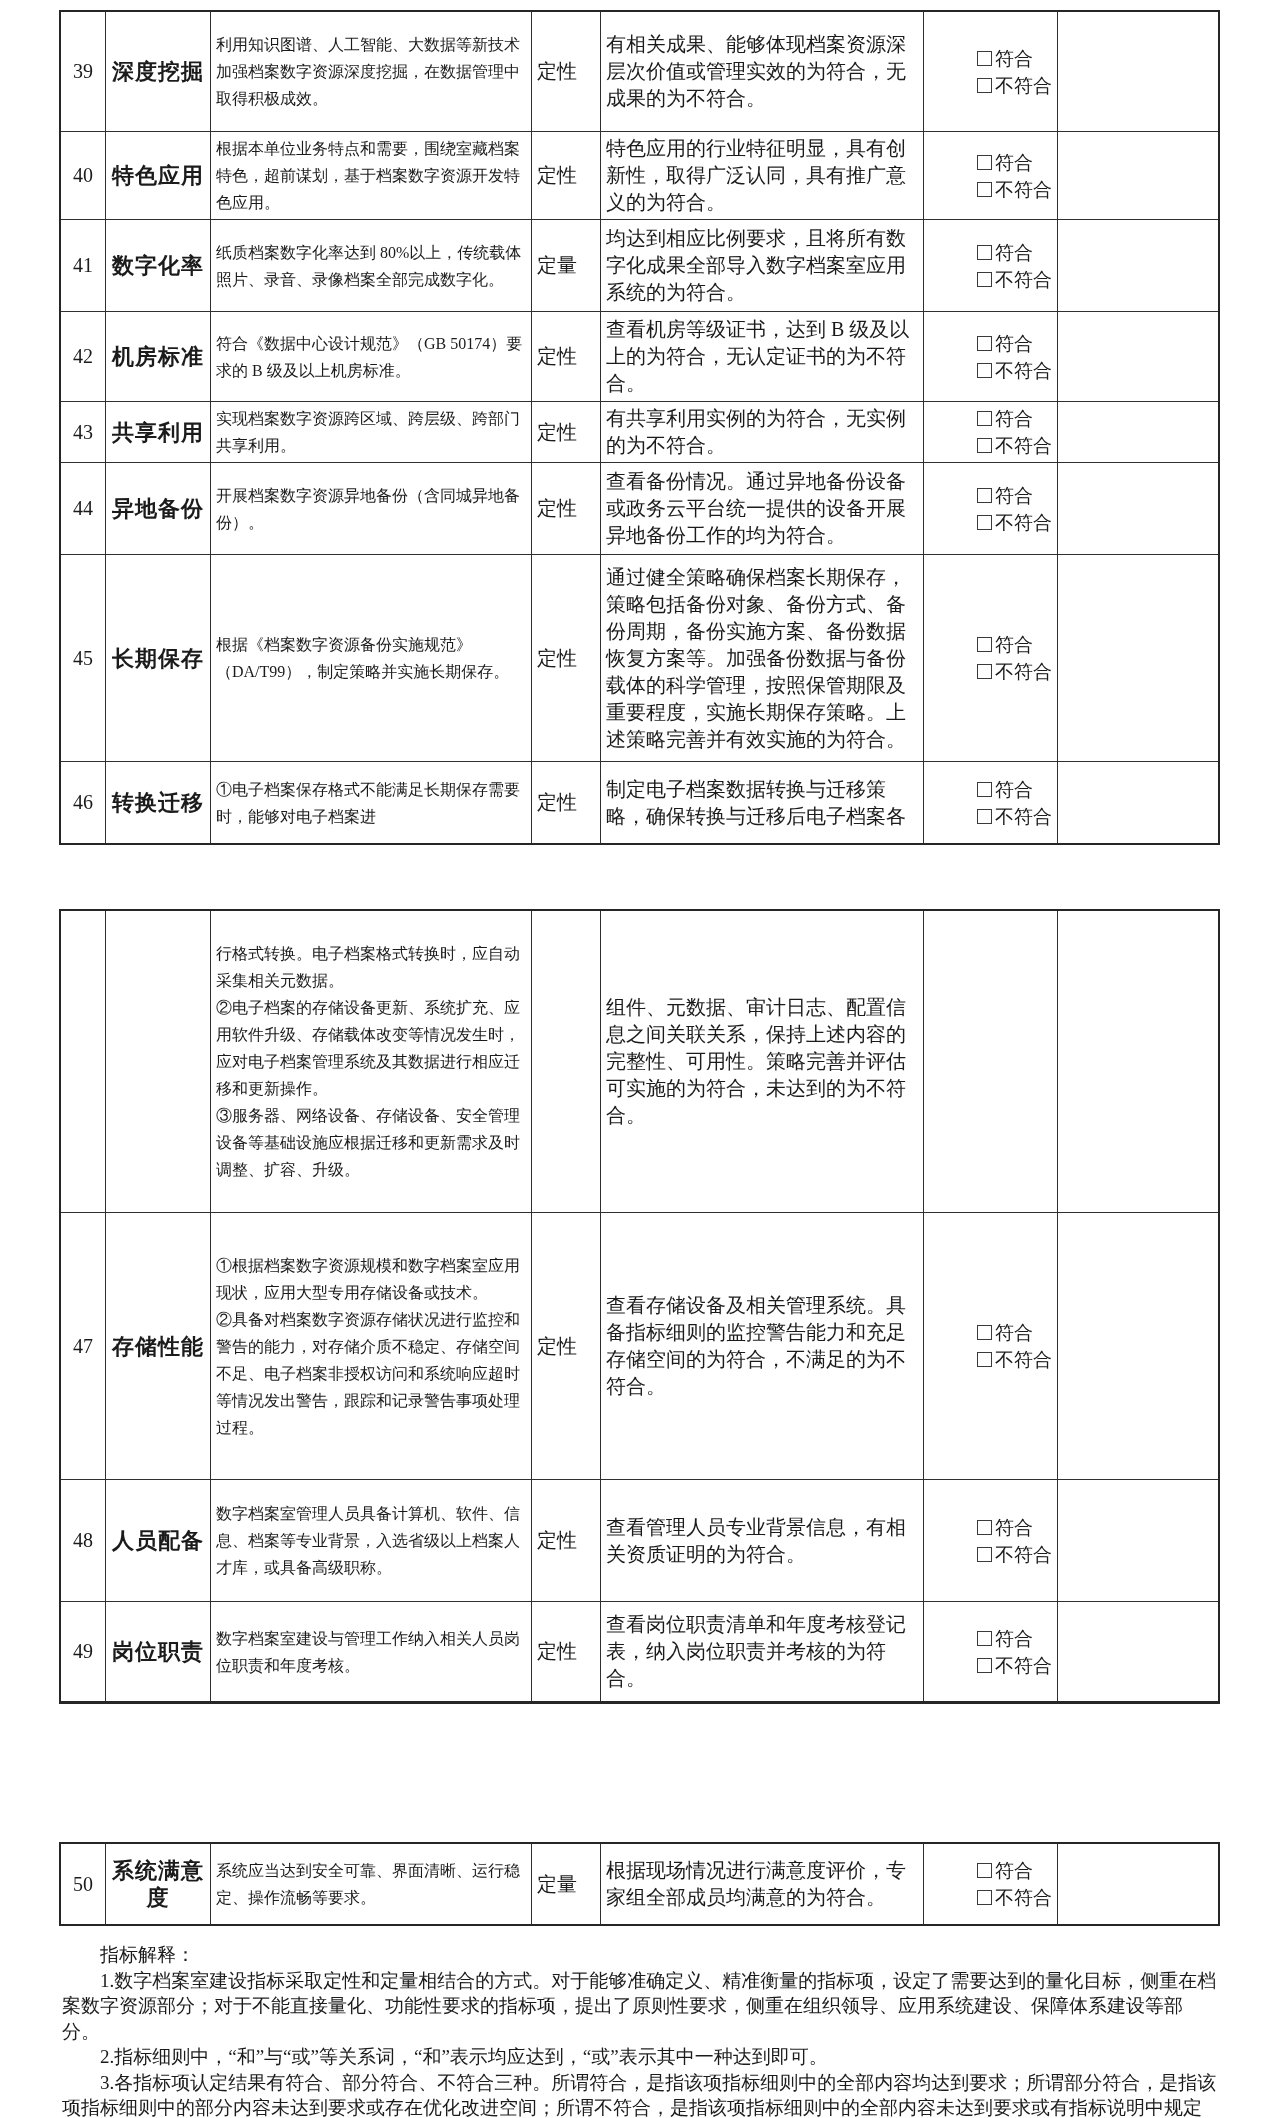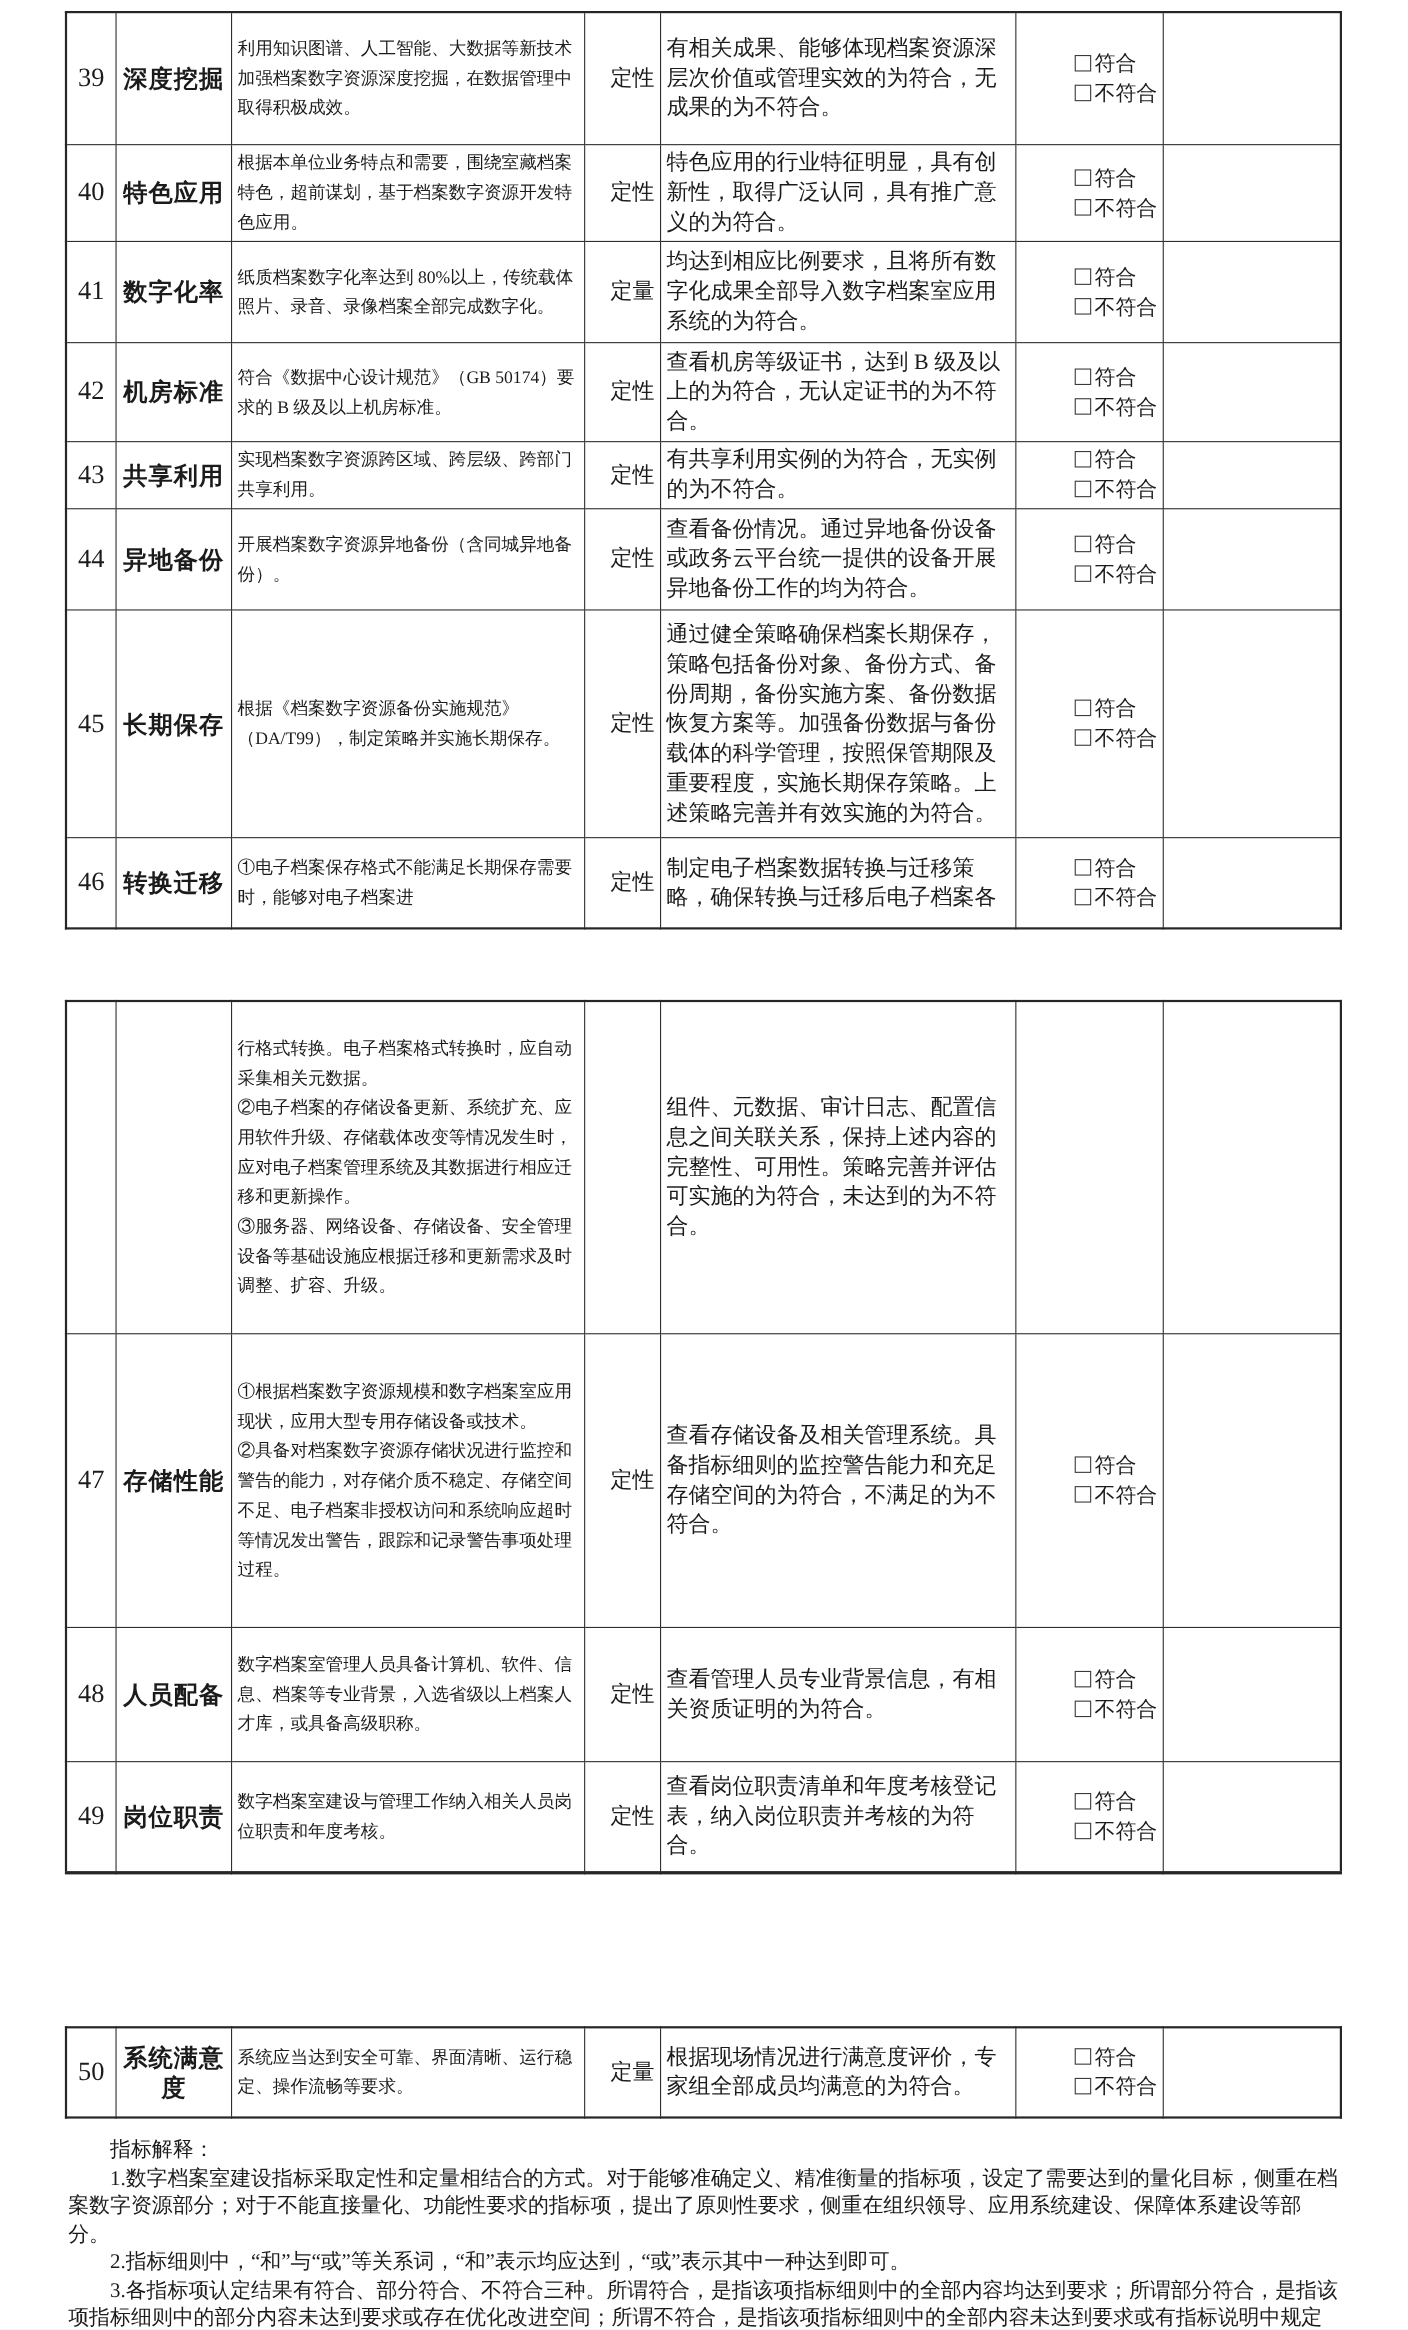--- a/index.html
+++ b/index.html
@@ -9,27 +9,27 @@
   }
   table.grid{
     border-collapse:collapse;table-layout:fixed;margin-left:59px;background:#fff;
     border:2px solid #262626;
   }
   table.grid td{
     border:1px solid #2f2f2f;vertical-align:middle;padding:3px 5px;overflow:hidden;
     line-height:27px;
   }
   table.grid.bottom-thick{border-bottom-width:3px;}
-  .c-num{width:34px;text-align:center;font-size:24px;}
+  .c-num{width:34px;text-align:center;font-size:20px;}
   .c-name{
     width:94px;text-align:center;font-size:22px;padding:2px;
     font-family:Liberation Serif, serif;font-weight:600;letter-spacing:1px;
   }
   .c-desc{width:310px;font-size:16px;white-space:pre-line;padding:3px 4px;}
-  .c-type{width:58px;text-align:right;font-size:20px;}
+  .c-type{width:58px;text-align:left;font-size:20px;}
   .c-crit{width:312px;font-size:20px;padding:3px 4px;}
   .c-res{width:120px;font-size:19px;padding:3px 8px;line-height:26px;}
   .c-blank{width:150px;}
   .cb-line{white-space:nowrap;margin-left:48px;}
   .cbox{
     display:inline-block;width:13px;height:13px;border:1.5px solid #3a3a3a;
     margin-right:3px;vertical-align:-1px;background:#fff;
   }
   
   .h113 td{height:113px}.h80 td{height:80px}.h85 td{height:85px}.h83 td{height:83px}

